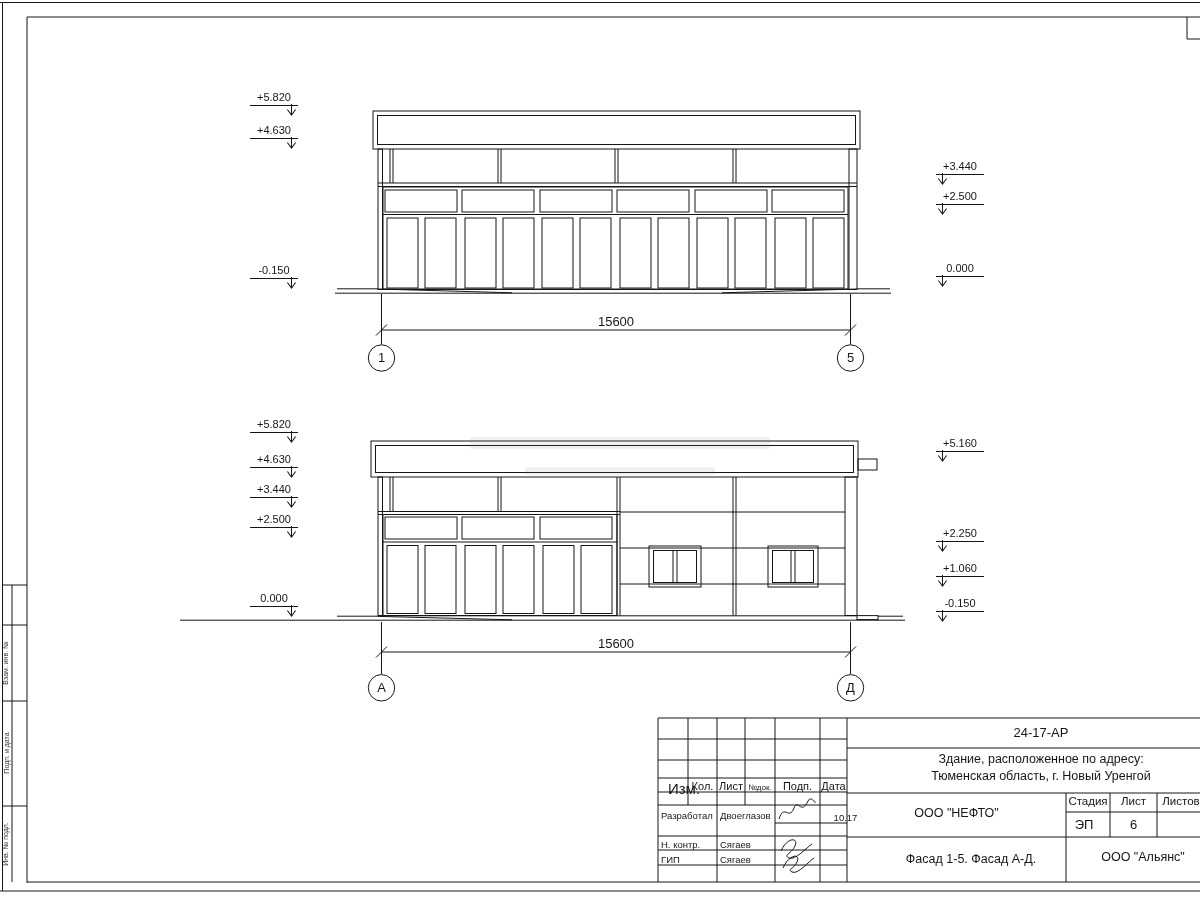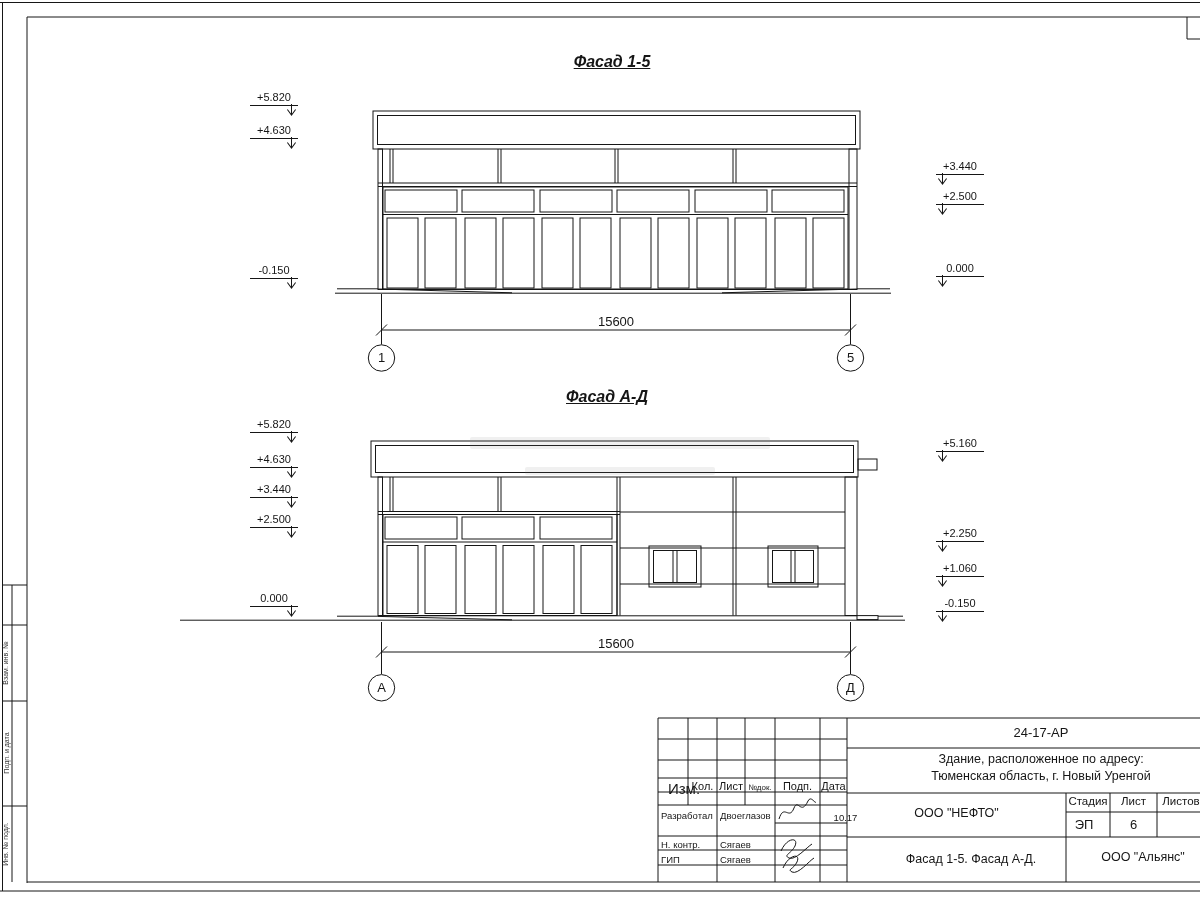--- a/index.html
+++ b/index.html
@@ -208,21 +208,20 @@
     <g stroke="#222">
       <path d="M779 819 C784 803 789 821 794 808 C798 798 801 816 808 801 C811 795 815 804 816 802" stroke-width="1.3"></path>
       <path d="M781 851 C787 837 799 837 795 846 C791 854 783 855 789 858 C795 861 807 847 812 844" stroke-width="1.3"></path>
       <path d="M783 868 C789 854 801 853 797 862 C793 870 787 869 792 872 C798 875 809 861 814 858" stroke-width="1.3"></path>
     </g>
   </svg>
 
   <div class="wm" style="left:470px;top:437px;width:300px;height:12px;"></div>
   <div class="wm" style="left:525px;top:467px;width:190px;height:8px;"></div>
 
-  <div class="t c facade-title" style="left:472px;top:53px;width:280px;">Фасад 1-5</div>
 
   <div class="elev aR" style="left:250px;top:91px;">
     <span>+5.820</span>
     <svg class="arr" viewBox="0 0 12 13">
         <path d="M6 0 L6 12 M1.5 6 L6 12 L10.5 6"></path>
       </svg>
   </div>
   <div class="elev aR" style="left:250px;top:124px;">
     <span>+4.630</span>
     <svg class="arr" viewBox="0 0 12 13">
@@ -251,21 +250,20 @@
     <span>0.000</span>
     <svg class="arr" viewBox="0 0 12 13">
         <path d="M6 0 L6 12 M1.5 6 L6 12 L10.5 6"></path>
       </svg>
   </div>
 
   <div class="t c dim" style="left:560px;top:314px;width:112px;">15600</div>
   <div class="t c axis" style="left:368px;top:350px;width:27px;">1</div>
   <div class="t c axis" style="left:837px;top:350px;width:27px;">5</div>
 
-  <div class="t c facade-title" style="left:467px;top:388px;width:280px;">Фасад А-Д</div>
 
   <div class="elev aR" style="left:250px;top:418px;">
     <span>+5.820</span>
     <svg class="arr" viewBox="0 0 12 13">
         <path d="M6 0 L6 12 M1.5 6 L6 12 L10.5 6"></path>
       </svg>
   </div>
   <div class="elev aR" style="left:250px;top:453px;">
     <span>+4.630</span>
     <svg class="arr" viewBox="0 0 12 13">

